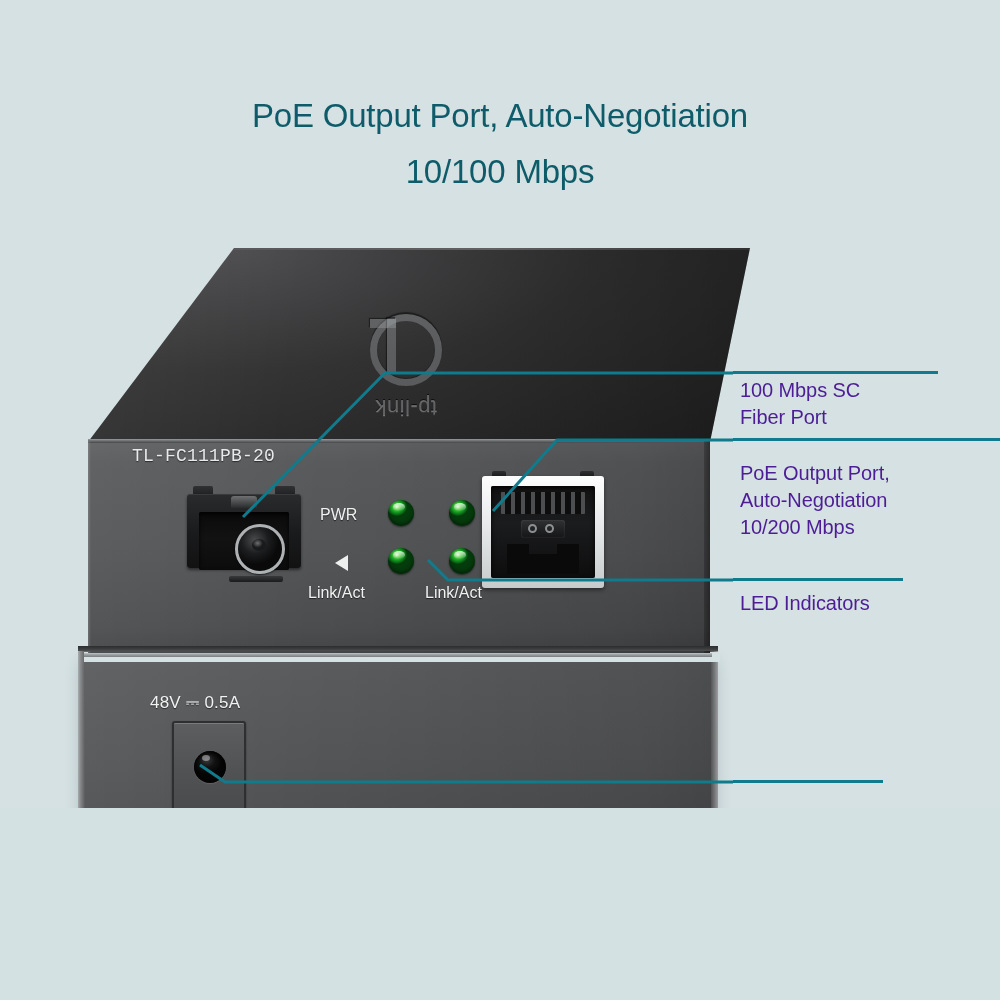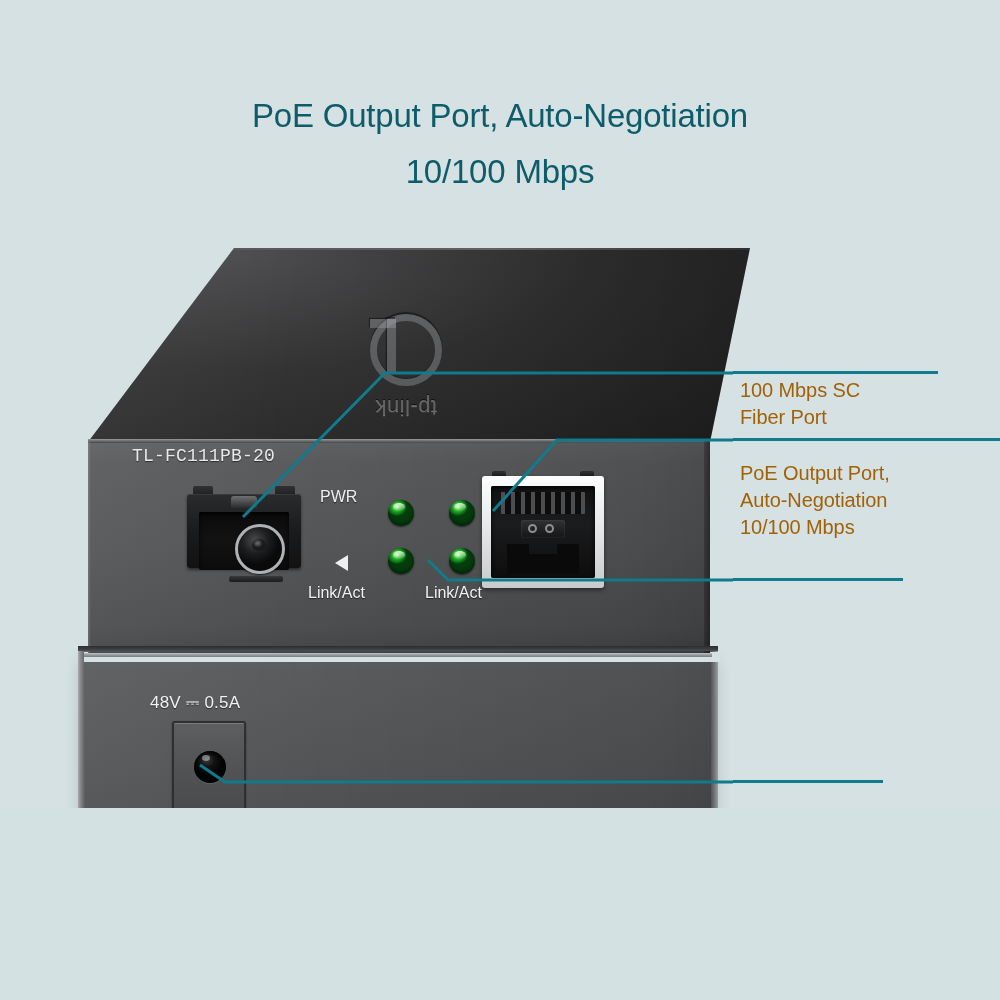--- a/index.html
+++ b/index.html
@@ -414,21 +414,21 @@
   }
 
   
   .callout-rule {
     position: absolute;
     height: 3px;
     background: #0f7b8c;
   }
   .callout-text {
     position: absolute;
-    color: #a16207;
+    color: #4c1d95;
     font-size: 20px;
     line-height: 27px;
     letter-spacing: -0.1px;
     white-space: pre-line;
   }
   .leader {
     position: absolute;
     left: 0; top: 0;
     width: 1000px; height: 1000px;
     pointer-events: none;
@@ -501,21 +501,21 @@
         <div class="sc-cavity">
           <div class="sc-ferrule-ring">
             <div class="sc-ferrule-dot"></div>
           </div>
           <div class="sc-floor"></div>
         </div>
         <div class="sc-latch"></div>
       </div>
     </div>
 
-    <div class="led-label" style="left:250px; top:240px;">PWR</div>
+    <div class="led-label" style="left:250px; top:258px;">PWR</div>
     <div class="led" style="left:318px; top:252px;"></div>
     <div class="led" style="left:379px; top:252px;"></div>
     <div class="led-label" style="left:415px; top:258px;">PoE</div>
 
     <div class="arrow arrow-left" style="left:265px; top:307px;"></div>
     <div class="led" style="left:318px; top:300px;"></div>
     <div class="led" style="left:379px; top:300px;"></div>
     <div class="arrow arrow-right" style="left:424px; top:307px;"></div>
 
     <div class="led-label" style="left:238px; top:336px;">Link/Act</div>
@@ -549,19 +549,20 @@
     <polyline points="200,765 225,782 733,782" fill="none" stroke="#0f7b8c" stroke-width="3"></polyline>
   </svg>
 
   <div class="callout-rule" style="left:733px; top:371px; width:205px;"></div>
   <div class="callout-text" style="left:740px; top:377px; width:250px;">100 Mbps SC
 Fiber Port</div>
 
   <div class="callout-rule" style="left:733px; top:438px; width:267px;"></div>
   <div class="callout-text" style="left:740px; top:460px; width:255px;">PoE Output Port,
 Auto-Negotiation
-10/100 Mbps</div>
+10/200 Mbps</div>
 
   <div class="callout-rule" style="left:733px; top:578px; width:170px;"></div>
+  <div class="callout-text" style="left:740px; top:590px; width:250px;">LED Indicators</div>
 
   <div class="callout-rule" style="left:733px; top:780px; width:150px;"></div>
 
 </div>
 
 </body></html>

